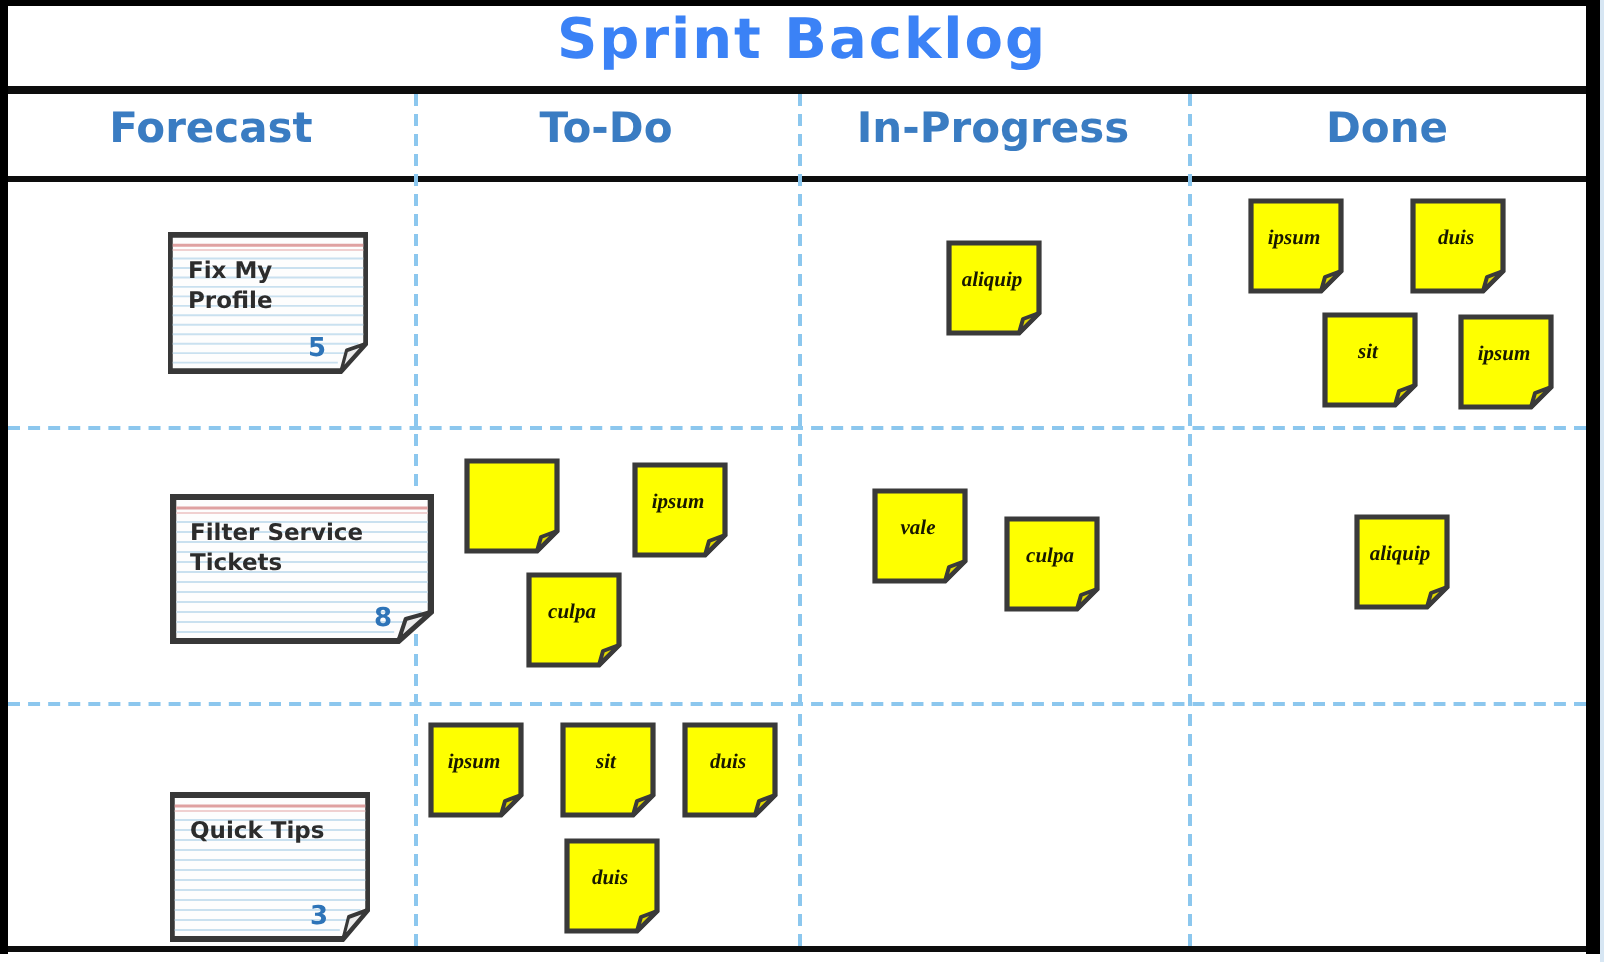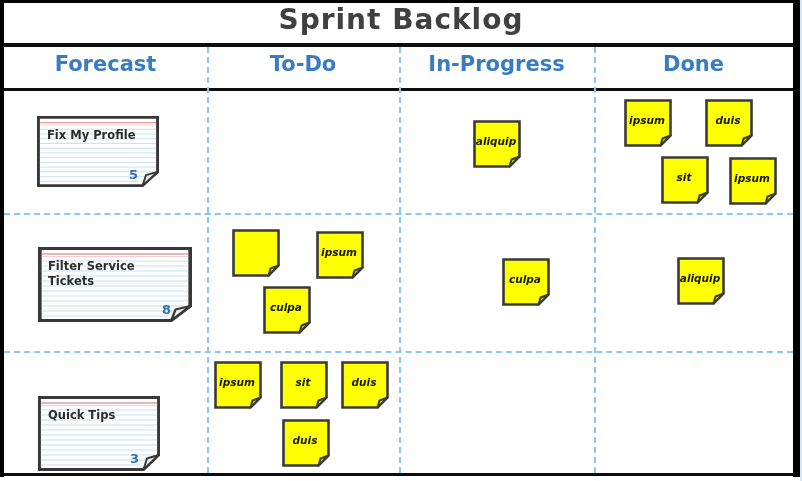--- a/index.html
+++ b/index.html
@@ -15,35 +15,35 @@
   .rule1{top:43px;height:4px;}
   .rule2{top:88px;height:3px;}
   .rule3{top:473px;height:3px;}
   
   .vsep{position:absolute;top:47px;height:426px;width:0;border-left:2px dashed #8cc7ee;}
   .v1{left:207px;} .v2{left:399px;} .v3{left:594px;}
   .hsep{position:absolute;left:4px;width:789px;height:0;border-top:2px dashed #8cc7ee;}
   .h1{top:213px;} .h2{top:351px;}
   
   .title{position:absolute;top:3px;left:0;width:100%;text-align:center;
-         font-size:28px;font-weight:bold;color:#404040;letter-spacing:1px;}
+         font-size:28px;font-weight:bold;color:#3b82f6;letter-spacing:1px;}
   .col-h{position:absolute;top:52px;text-align:center;font-size:21px;font-weight:bold;color:#3a7cc2;}
   .ch0{left:4px;width:203px;} .ch1{left:207px;width:192px;}
   .ch2{left:399px;width:195px;} .ch3{left:594px;width:199px;}
   
-  .card{position:absolute;width:122px;}
+  .card{position:absolute;width:100px;margin-left:47px;}
   .c0{left:37px;top:116px;height:71px;}
   .c1{left:38px;top:247px;height:75px;padding-left:32px;}
   .c2{left:38px;top:396px;height:75px;text-decoration:underline;}
   .card svg{position:absolute;left:0;top:0;width:100%;height:100%;}
   .card-title{position:absolute;left:10px;top:12px;right:16px;
               font-size:11.5px;line-height:15px;font-weight:bold;color:#2c2c2c;}
   .card-points{position:absolute;right:21px;bottom:5px;font-size:13px;font-weight:bold;color:#2e74b8;}
   
-  .note{position:absolute;width:48px;height:48px;}
+  .note{position:absolute;width:48px;height:48px;font-family:Liberation Serif, serif;}
   .note svg{position:absolute;left:0;top:0;}
   .note-label{position:absolute;left:1px;right:3px;top:0;bottom:7px;display:flex;
               align-items:center;justify-content:center;
               font-size:10.5px;font-weight:bold;font-style:italic;color:#181800;}
   .p0{left:473px;top:120px;} .p1{left:624px;top:99px;} .p2{left:705px;top:99px;}
   .p3{left:661px;top:156px;} .p4{left:729px;top:157px;} .p5{left:232px;top:229px;}
   .p6{left:316px;top:231px;} .p7{left:263px;top:286px;} .p8{left:436px;top:244px;}
   .p9{left:502px;top:258px;} .p10{left:677px;top:257px;} .p11{left:214px;top:361px;}
   .p12{left:280px;top:361px;} .p13{left:341px;top:361px;} .p14{left:282px;top:419px;}
 </style>
@@ -197,20 +197,27 @@
     </svg>
     <span class="note-label">ipsum</span>
   </div>
   <div class="note p7">
     <svg width="48" height="48" viewBox="0 0 48 48">
       <polygon points="1.5,1.5 46.5,1.5 46.5,36.5 36.5,46.5 1.5,46.5" fill="#feff00" stroke="#3a3a3a" stroke-width="2.6"></polygon>
       <path d="M36.5,46.5 L46.5,36.5 L38.5,39.5 Z" fill="#e0d900" stroke="#3a3a3a" stroke-width="2" stroke-linejoin="round"></path>
     </svg>
     <span class="note-label">culpa</span>
   </div>
+  <div class="note p8">
+    <svg width="48" height="48" viewBox="0 0 48 48">
+      <polygon points="1.5,1.5 46.5,1.5 46.5,36.5 36.5,46.5 1.5,46.5" fill="#feff00" stroke="#3a3a3a" stroke-width="2.6"></polygon>
+      <path d="M36.5,46.5 L46.5,36.5 L38.5,39.5 Z" fill="#e0d900" stroke="#3a3a3a" stroke-width="2" stroke-linejoin="round"></path>
+    </svg>
+    <span class="note-label">vale</span>
+  </div>
   <div class="note p9">
     <svg width="48" height="48" viewBox="0 0 48 48">
       <polygon points="1.5,1.5 46.5,1.5 46.5,36.5 36.5,46.5 1.5,46.5" fill="#feff00" stroke="#3a3a3a" stroke-width="2.6"></polygon>
       <path d="M36.5,46.5 L46.5,36.5 L38.5,39.5 Z" fill="#e0d900" stroke="#3a3a3a" stroke-width="2" stroke-linejoin="round"></path>
     </svg>
     <span class="note-label">culpa</span>
   </div>
   <div class="note p10">
     <svg width="48" height="48" viewBox="0 0 48 48">
       <polygon points="1.5,1.5 46.5,1.5 46.5,36.5 36.5,46.5 1.5,46.5" fill="#feff00" stroke="#3a3a3a" stroke-width="2.6"></polygon>

